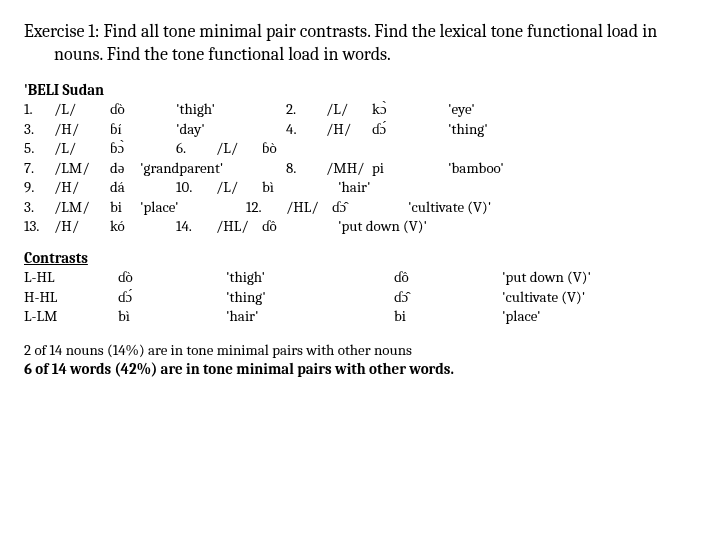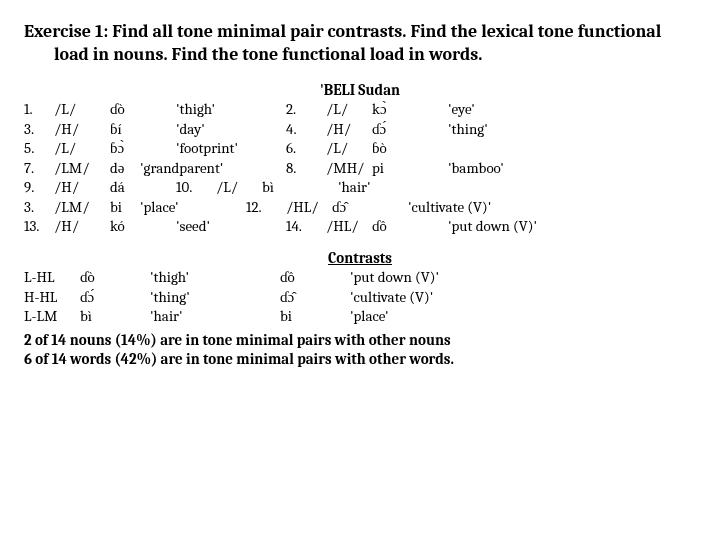--- a/index.html
+++ b/index.html
@@ -8,52 +8,51 @@
     color: #000;
     background: #fff;
     margin: 0;
     padding: 20px 24px;
     width: 720px;
     height: 540px;
     box-sizing: border-box;
     line-height: 1.3;
   }
   .title {
-    font-weight: bold;
+    font-weight: normal;
     font-size: 18px;
     margin-bottom: 14px;
     padding-left: 0;
     text-indent: -30px;
     margin-left: 30px;
   }
   .section-label {
     font-weight: bold;
     margin-top: 6px;
-    text-align: center;
   }
   .data-row {
     display: flex;
     white-space: pre;
   }
   .col-num   { width: 30px; flex: none; }
   .col-tone  { width: 56px; flex: none; }
   .col-word  { width: 66px; flex: none; }
   .col-gloss { width: 110px; flex: none; }
   .col-num2  { width: 40px; flex: none; }
   .col-tone2 { width: 46px; flex: none; }
   .col-word2 { width: 76px; flex: none; }
   .col-gloss2{ flex: 1; }
-  .contrast-row { display: flex; }
+  .contrast-row { display: flex; gap: 38px; }
   .cc-a { width: 56px; flex: none; }
   .cc-b { width: 70px; flex: none; }
   .cc-c { width: 130px; flex: none; }
   .cc-d { width: 70px; flex: none; }
   .cc-e { flex: 1; }
   .under { text-decoration: underline; }
-  .summary { margin-top: 4px; font-weight: bold; }
+  .summary { margin-top: 14px; font-weight: normal; }
 </style>
 </head>
 <body>
 
 <div class="title">Exercise 1:  Find all tone minimal pair contrasts.  Find the lexical tone functional load in nouns.  Find the tone functional load in words.</div>
 
 <div class="section-label">'BELI Sudan</div>
 
 <div>
   <div class="data-row">
@@ -73,21 +72,20 @@
     <span class="col-gloss">'day'</span>
     <span class="col-num2">4.</span>
     <span class="col-tone2">/H/</span>
     <span class="col-word2">ɗɔ́</span>
     <span class="col-gloss2">'thing'</span>
   </div>
   <div class="data-row">
     <span class="col-num">5.</span>
     <span class="col-tone">/L/</span>
     <span class="col-word">ɓɔ̀</span>
-    <span class="col-gloss">'footprint'</span>
     <span class="col-num2">6.</span>
     <span class="col-tone2">/L/</span>
     <span class="col-word2">ɓò</span>
   </div>
   <div class="data-row">
     <span class="col-num">7.</span>
     <span style="width:56px;flex:none">/LM/</span>
     <span style="width:30px;flex:none">də</span>
     <span style="width:146px;flex:none">'grandparent'</span>
     <span class="col-num2">8.</span>
@@ -111,21 +109,20 @@
     <span style="width:106px;flex:none">'place'</span>
     <span style="width:40px;flex:none">12.</span>
     <span style="width:46px;flex:none">/HL/</span>
     <span style="width:76px;flex:none">ɗɔ̂</span>
     <span class="col-gloss2">'cultivate (V)'</span>
   </div>
   <div class="data-row">
     <span style="width:30px;flex:none">13.</span>
     <span class="col-tone">/H/</span>
     <span class="col-word">kó</span>
-    <span class="col-gloss">'seed'</span>
     <span class="col-num2">14.</span>
     <span class="col-tone2">/HL/</span>
     <span class="col-word2">ɗô</span>
     <span class="col-gloss2">'put down (V)'</span>
   </div>
 </div>
 
 <div class="section-label under" style="margin-top:12px">Contrasts</div>
 
 <div>

